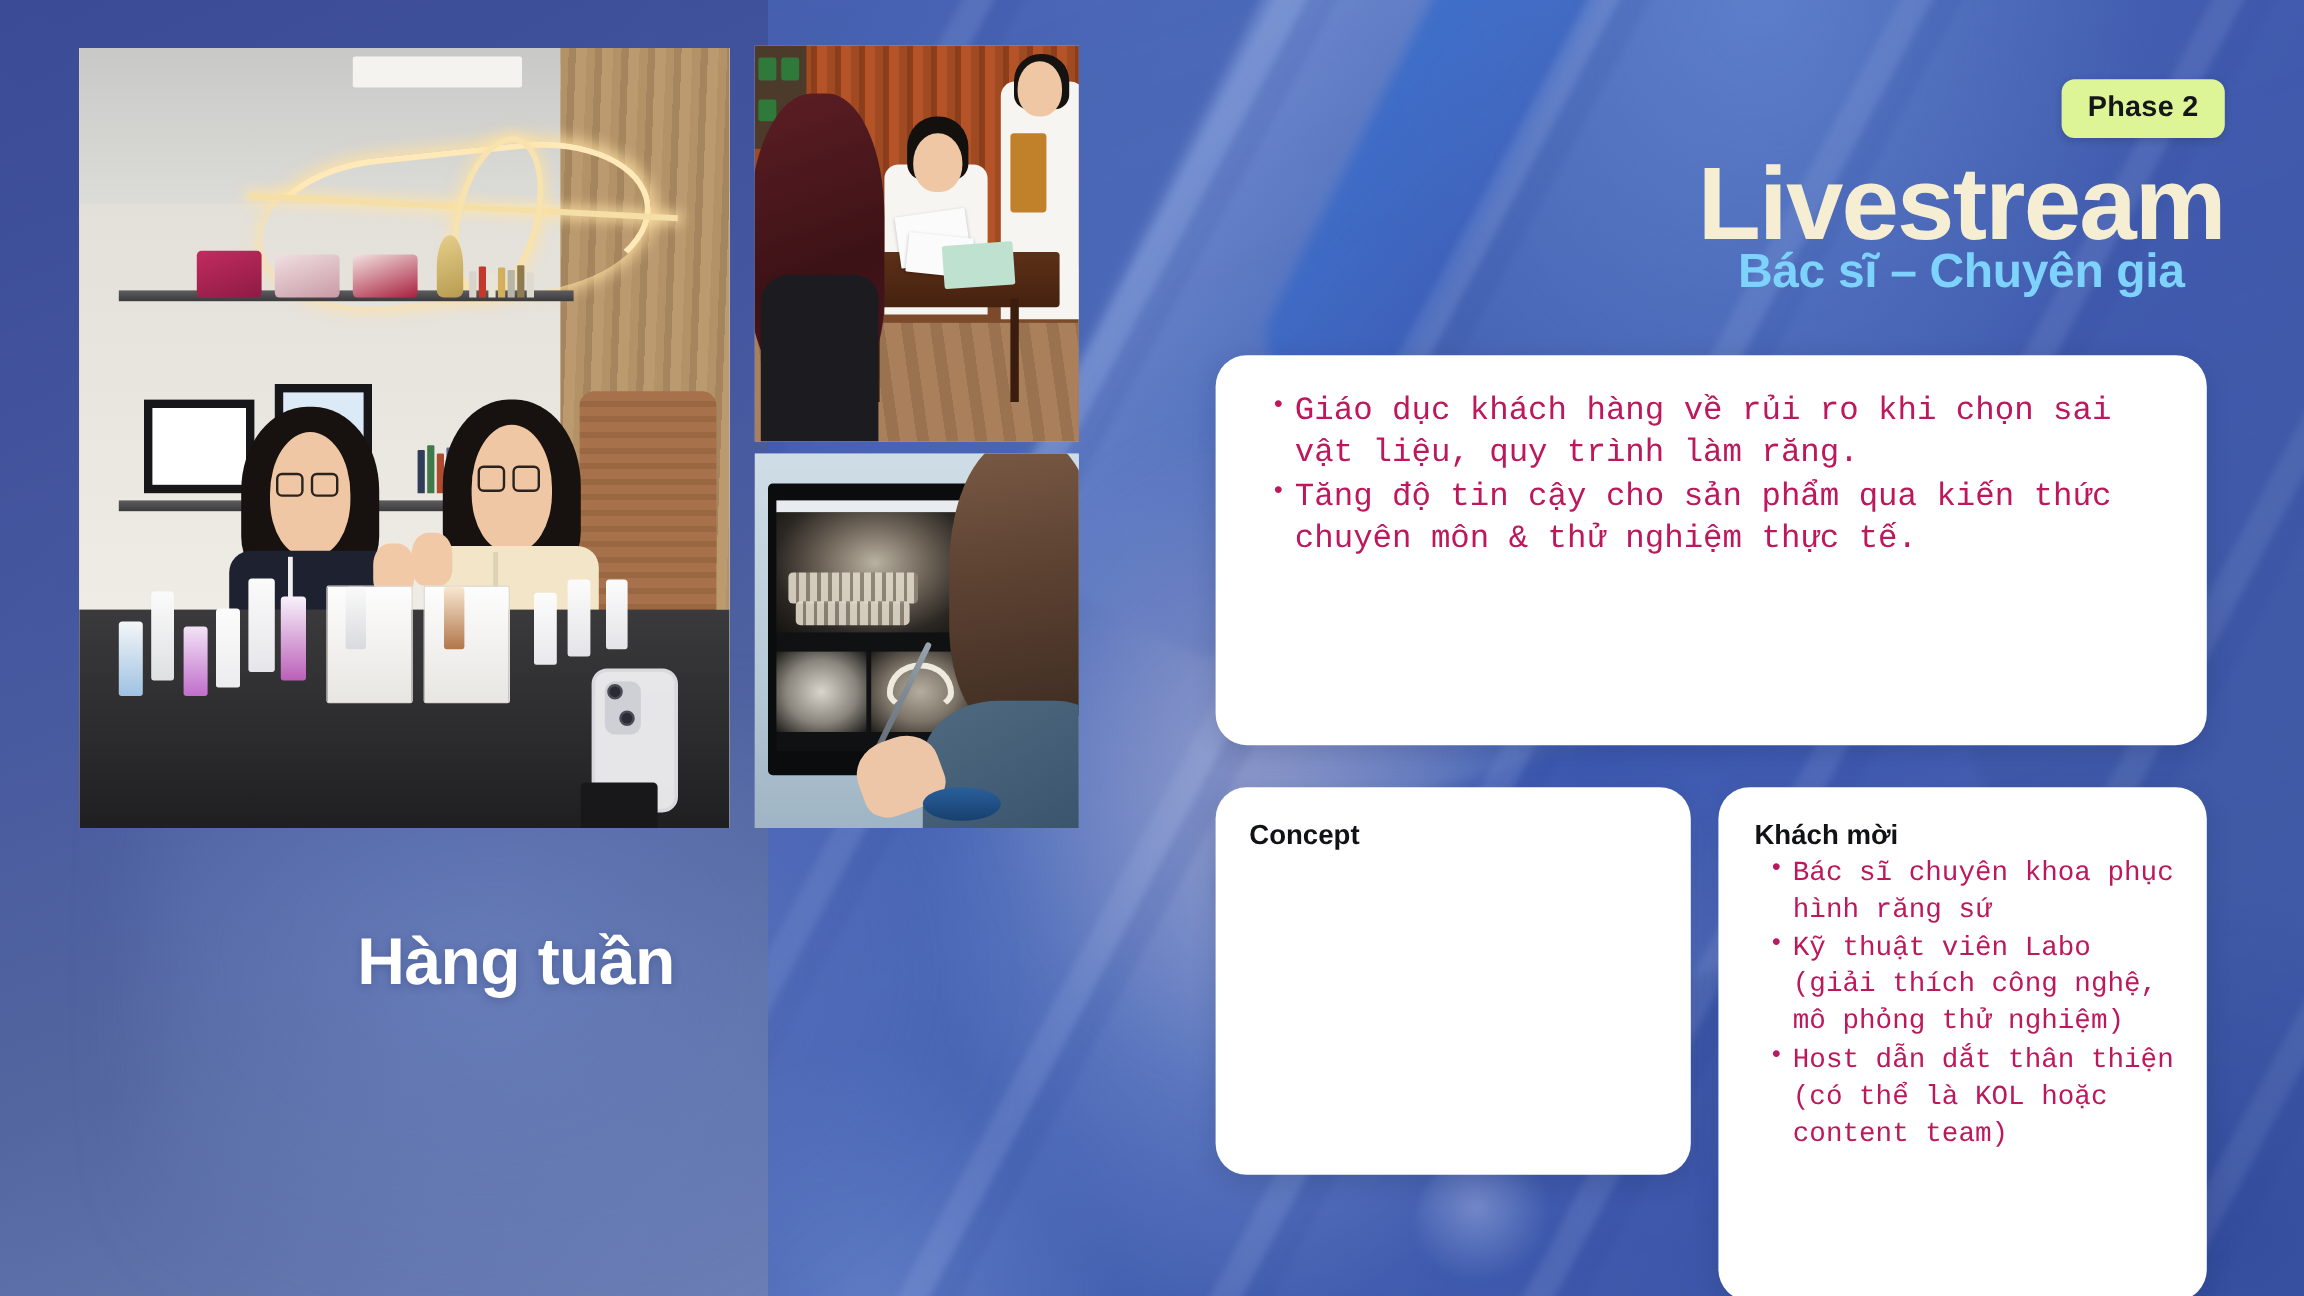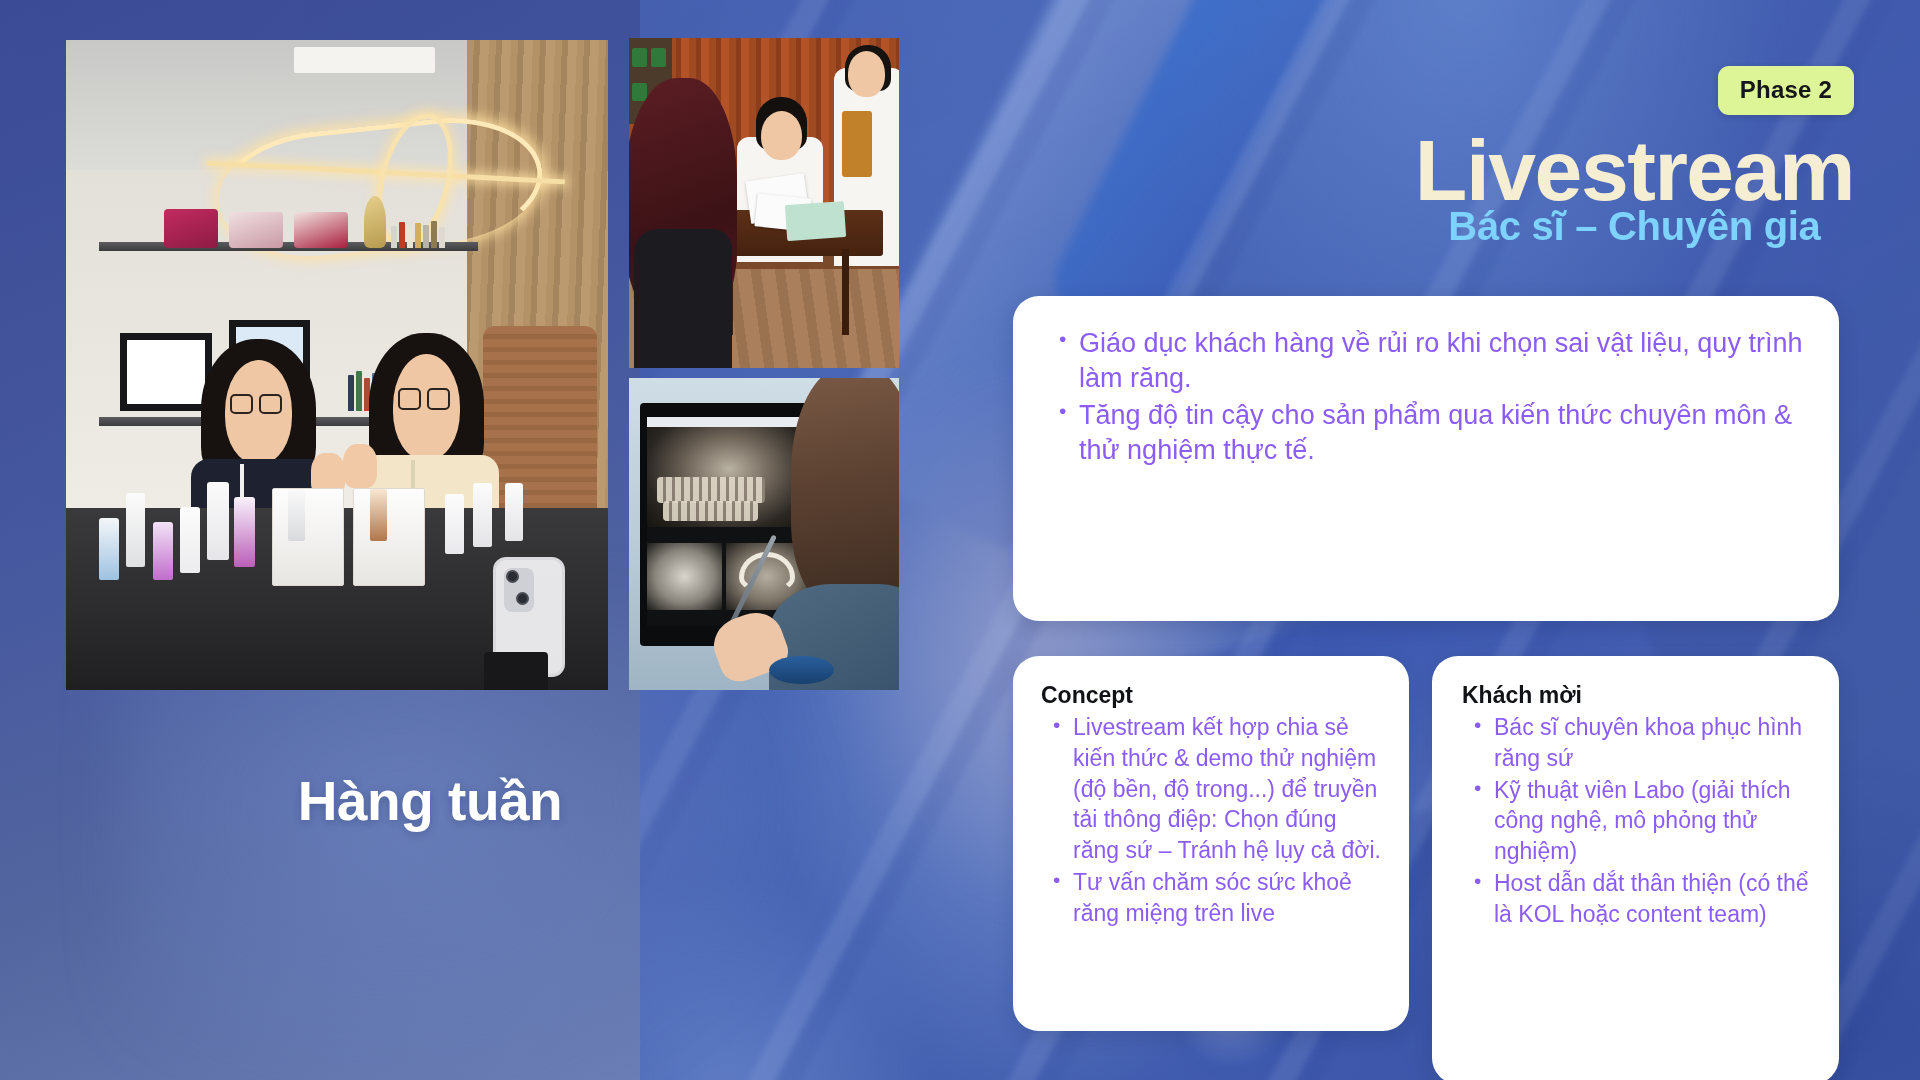--- a/index.html
+++ b/index.html
@@ -221,28 +221,28 @@
     font-size:40px; font-weight:bold; color:#7dd3fc;
     line-height:1.02; letter-spacing:-.3px; margin-top:-6px;
   }
 
   .card {
     position:absolute; background:#ffffff;
     border-radius:26px;
     box-shadow:0 6px 20px rgba(16,28,70,.16);
   }
   #card-goal    { left:1013px; top:296px;  width:826px; height:325px;  padding:28px 34px 18px 34px; }
-  #card-concept { left:1013px; top:656px;  width:396px; height:375px;  padding:26px 26px 14px 28px; }
+  #card-concept { left:1013px; top:656px;  width:396px; height:323px;  padding:26px 26px 14px 28px; }
   #card-guest   { left:1432px; top:656px;  width:407px; height:428px;  padding:26px 24px 14px 30px; }
 
   .card h3 { font-size:23px; font-weight:bold; color:#111216; margin-bottom:3px; }
   #card-goal h3 { font-size:25px; }
   .card ul { list-style:none; }
   .card li {
-    position:relative; padding-left:32px; color:#8b5cf6;
+    position:relative; padding-left:32px; color:#be185d;font-family:Liberation Mono, monospace;
   }
   .card li::before {
     content:"•"; position:absolute; left:12px; top:-1px; font-size:21px; line-height:inherit;
   }
   #card-goal li { font-size:27px; line-height:1.30; margin-top:2px; }
   #card-concept li { font-size:23px; line-height:1.34; margin-top:1px; }
   #card-guest li   { font-size:23px; line-height:1.34; margin-top:1px; }
 
   
   #headline {
@@ -421,24 +421,20 @@
 
 <div class="card" id="card-goal">
   <ul>
     <li>Giáo dục khách hàng về rủi ro khi chọn sai vật liệu, quy trình làm răng.</li>
     <li>Tăng độ tin cậy cho sản phẩm qua kiến thức chuyên môn &amp; thử nghiệm thực tế.</li>
   </ul>
 </div>
 
 <div class="card" id="card-concept">
   <h3>Concept</h3>
-  <ul>
-    <li>Livestream kết hợp chia sẻ kiến thức &amp; demo thử nghiệm (độ bền, độ trong...) để truyền tải thông điệp: Chọn đúng răng sứ – Tránh hệ lụy cả đời.</li>
-    <li>Tư vấn chăm sóc sức khoẻ răng miệng trên live</li>
-  </ul>
 </div>
 
 <div class="card" id="card-guest">
   <h3>Khách mời</h3>
   <ul>
     <li>Bác sĩ chuyên khoa phục hình răng sứ</li>
     <li>Kỹ thuật viên Labo (giải thích công nghệ, mô phỏng thử nghiệm)</li>
     <li>Host dẫn dắt thân thiện (có thể là KOL hoặc content team)</li>
   </ul>
 </div>

